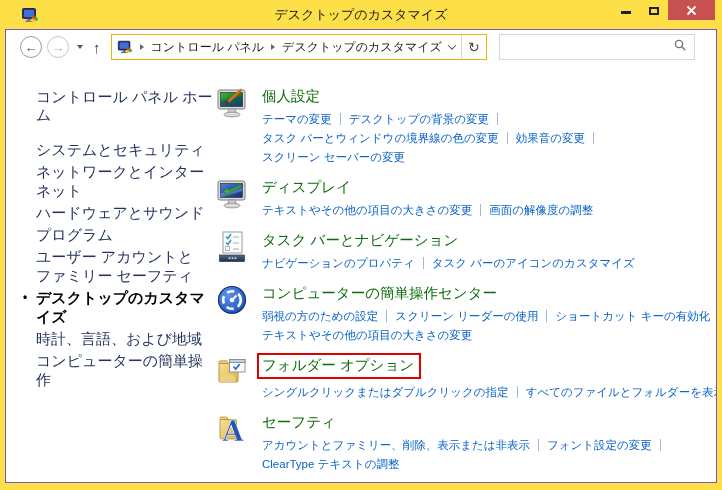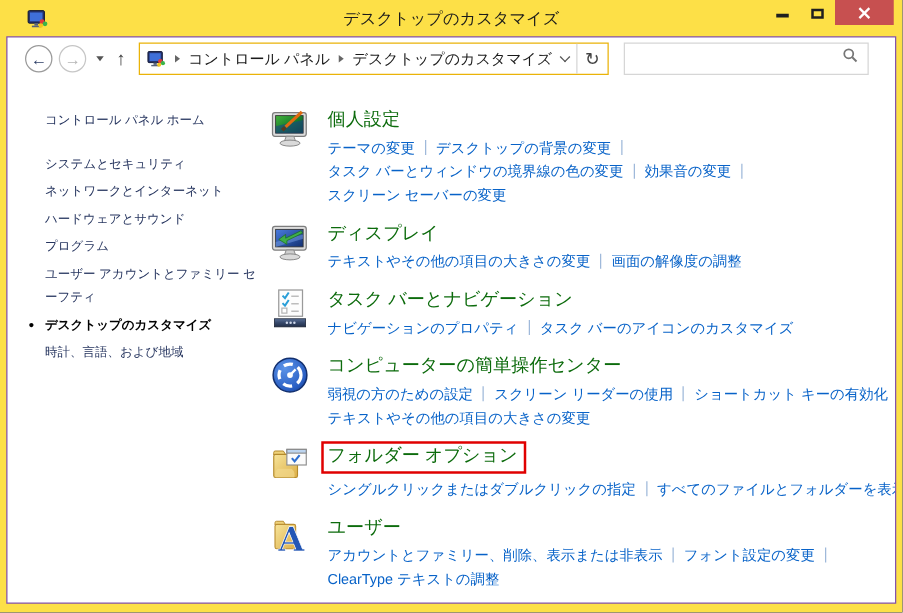--- a/index.html
+++ b/index.html
@@ -34,21 +34,21 @@
   .chevdown{width:6px;height:6px;border-right:1.5px solid #555;border-bottom:1.5px solid #555;transform:rotate(45deg) translate(-1px,-1px);}
   .crumb-div{width:1px;height:24px;background:#d6d6d6;}
   .refresh{width:26px;height:24px;display:flex;align-items:center;justify-content:center;font-size:14px;color:#444;cursor:pointer;}
 
   .searchbox{width:196px;height:26px;border:1px solid #d6d6d6;margin-left:12px;display:flex;align-items:center;padding:0 7px 0 6px;}
   .searchbox input{border:none;outline:none;flex:1;font-size:12px;min-width:0;font-family:inherit;}
   .mag{flex:0 0 auto;}
 
   .body{flex:1;display:flex;overflow:hidden;}
 
-  .sidebar{width:210px;flex:0 0 auto;padding:24px 0 0 30px;font-size:10px;}
+  .sidebar{width:210px;flex:0 0 auto;padding:24px 0 0 30px;font-size:15px;}
   .side-home{color:#26355f;margin-bottom:16px;cursor:pointer;line-height:18px;}
   .side-list{list-style:none;margin:0;padding:0;width:172px;}
   .side-list li{color:#26355f;line-height:19px;margin-bottom:3px;cursor:pointer;position:relative;}
   .side-list li.active{font-weight:bold;color:#000;}
   .side-list li.active::before{content:"\2022";position:absolute;left:-13px;top:0;color:#000;font-size:12px;}
 
   .main{flex:1;padding-top:22px;}
   .section{display:flex;margin-bottom:11px;}
   .sec-icon{width:34px;flex:0 0 auto;margin-right:12px;padding-top:1px;cursor:pointer;}
   .sec-body{flex:1;min-width:0;}
@@ -138,20 +138,21 @@
       <div class="sidebar">
         <div class="side-home">コントロール パネル ホーム</div>
         <ul class="side-list">
             <li>システムとセキュリティ</li>
             <li>ネットワークとインターネット</li>
             <li>ハードウェアとサウンド</li>
             <li>プログラム</li>
             <li>ユーザー アカウントとファミリー セーフティ</li>
             <li class="active">デスクトップのカスタマイズ</li>
             <li>時計、言語、および地域</li>
+            <li>コンピューターの簡単操作</li>
           </ul>
       </div>
       <div class="main">
           <div class="section">
             <div class="sec-icon"><svg viewBox="0 0 32 32" width="32" height="32">
   <defs>
                   <linearGradient id="pg" x1="0" y1="0" x2="1" y2="1">
     <stop offset="0" stop-color="#46b53c"></stop>
                     <stop offset="0.55" stop-color="#147a2a"></stop>
                     <stop offset="1" stop-color="#0a4a1a"></stop>
@@ -266,21 +267,21 @@
                   <linearGradient id="fn" x1="0" y1="0" x2="1" y2="1">
     <stop offset="0" stop-color="#f7e49a"></stop>
                     <stop offset="1" stop-color="#ddb049"></stop>
                   </linearGradient>
                 </defs>
   <path d="M4 7 v-1.8 a1.2 1.2 0 0 1 1.2-1.2 h5.5 l1.8 3 Z" fill="#efd27a" stroke="#bb8f33" stroke-width="0.8"></path>
   <rect x="4" y="6.5" width="16.5" height="19.5" rx="1.5" fill="url(#fn)" stroke="#bb8f33" stroke-width="0.9"></rect>
   <text x="17" y="27.5" font-size="27" font-family="'DejaVu Serif','Liberation Serif',serif" font-weight="bold" fill="#2356b5" stroke="#ffffff" stroke-width="0.5" text-anchor="middle">A</text>
 </svg></div>
             <div class="sec-body">
-              <h3 class="sec-heading"><a>ユーザー</a></h3>
+              <h3 class="sec-heading"><a>セーフティ</a></h3>
               <div class="link-line"><a class="cplink">アカウントとファミリー、削除、表示または非表示</a><span class="sep"></span><a class="cplink">フォント設定の変更</a><span class="sep"></span></div>
               <div class="link-line"><a class="cplink">ClearType テキストの調整</a></div>
             </div>
           </div>
         </div>
     </div>
   </div>
 </div>
 
 </body></html>

